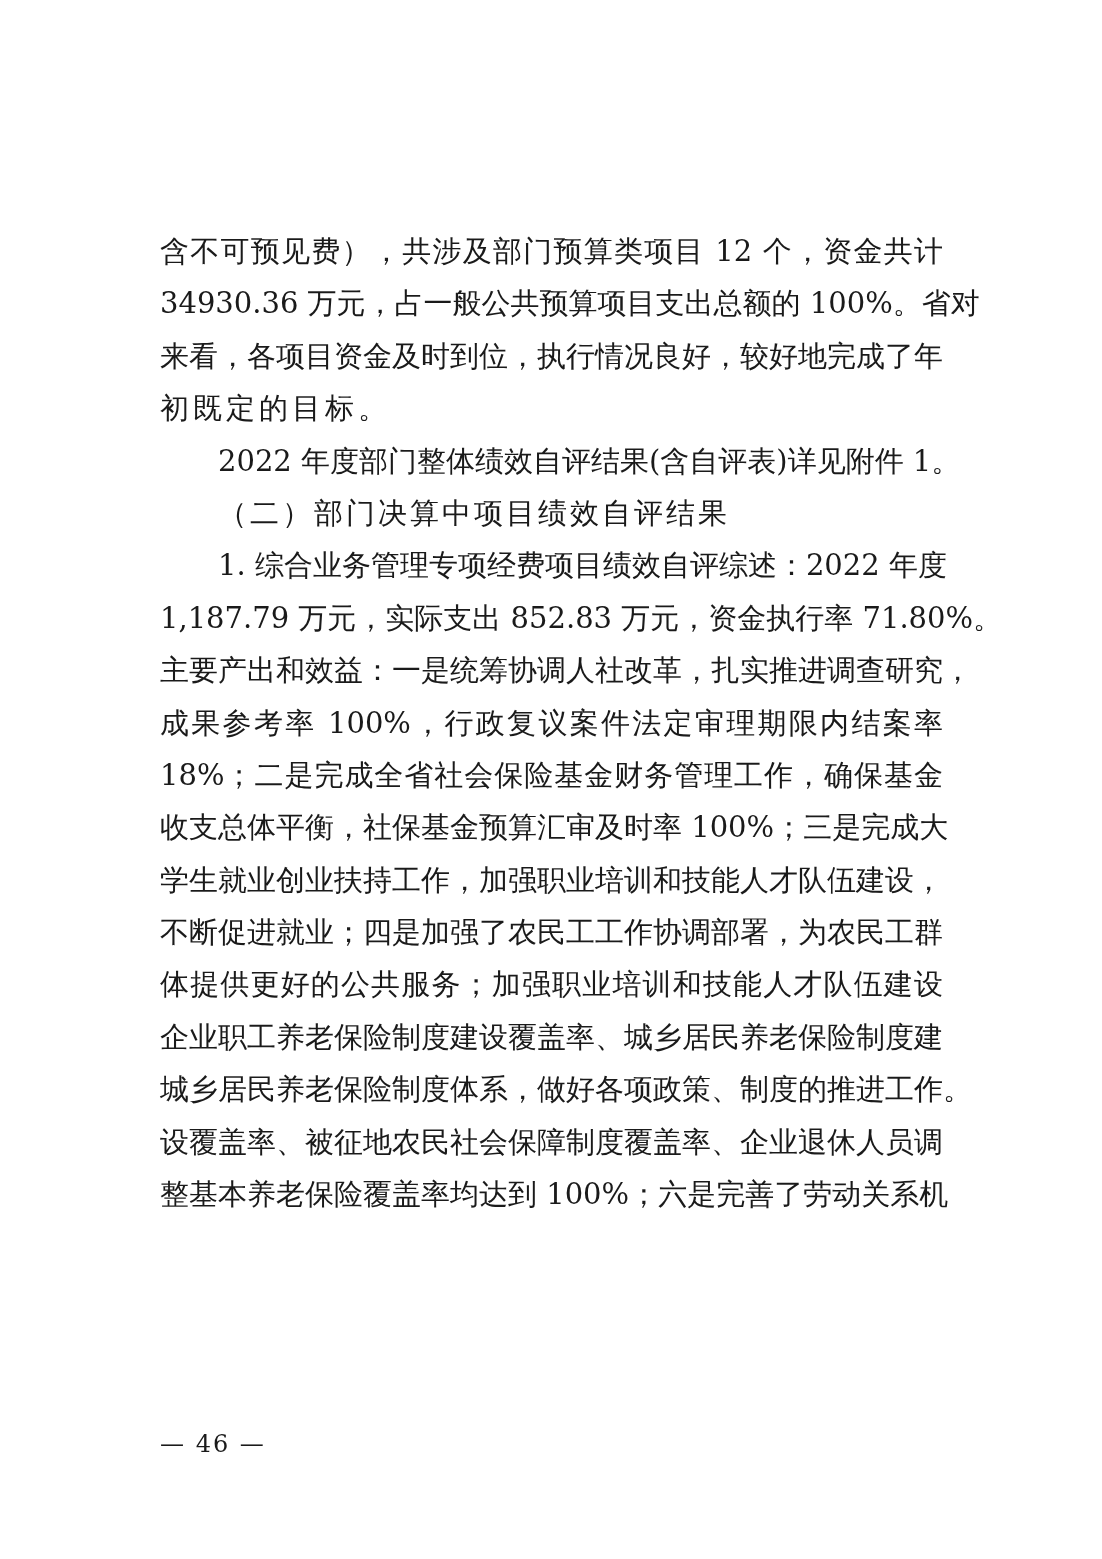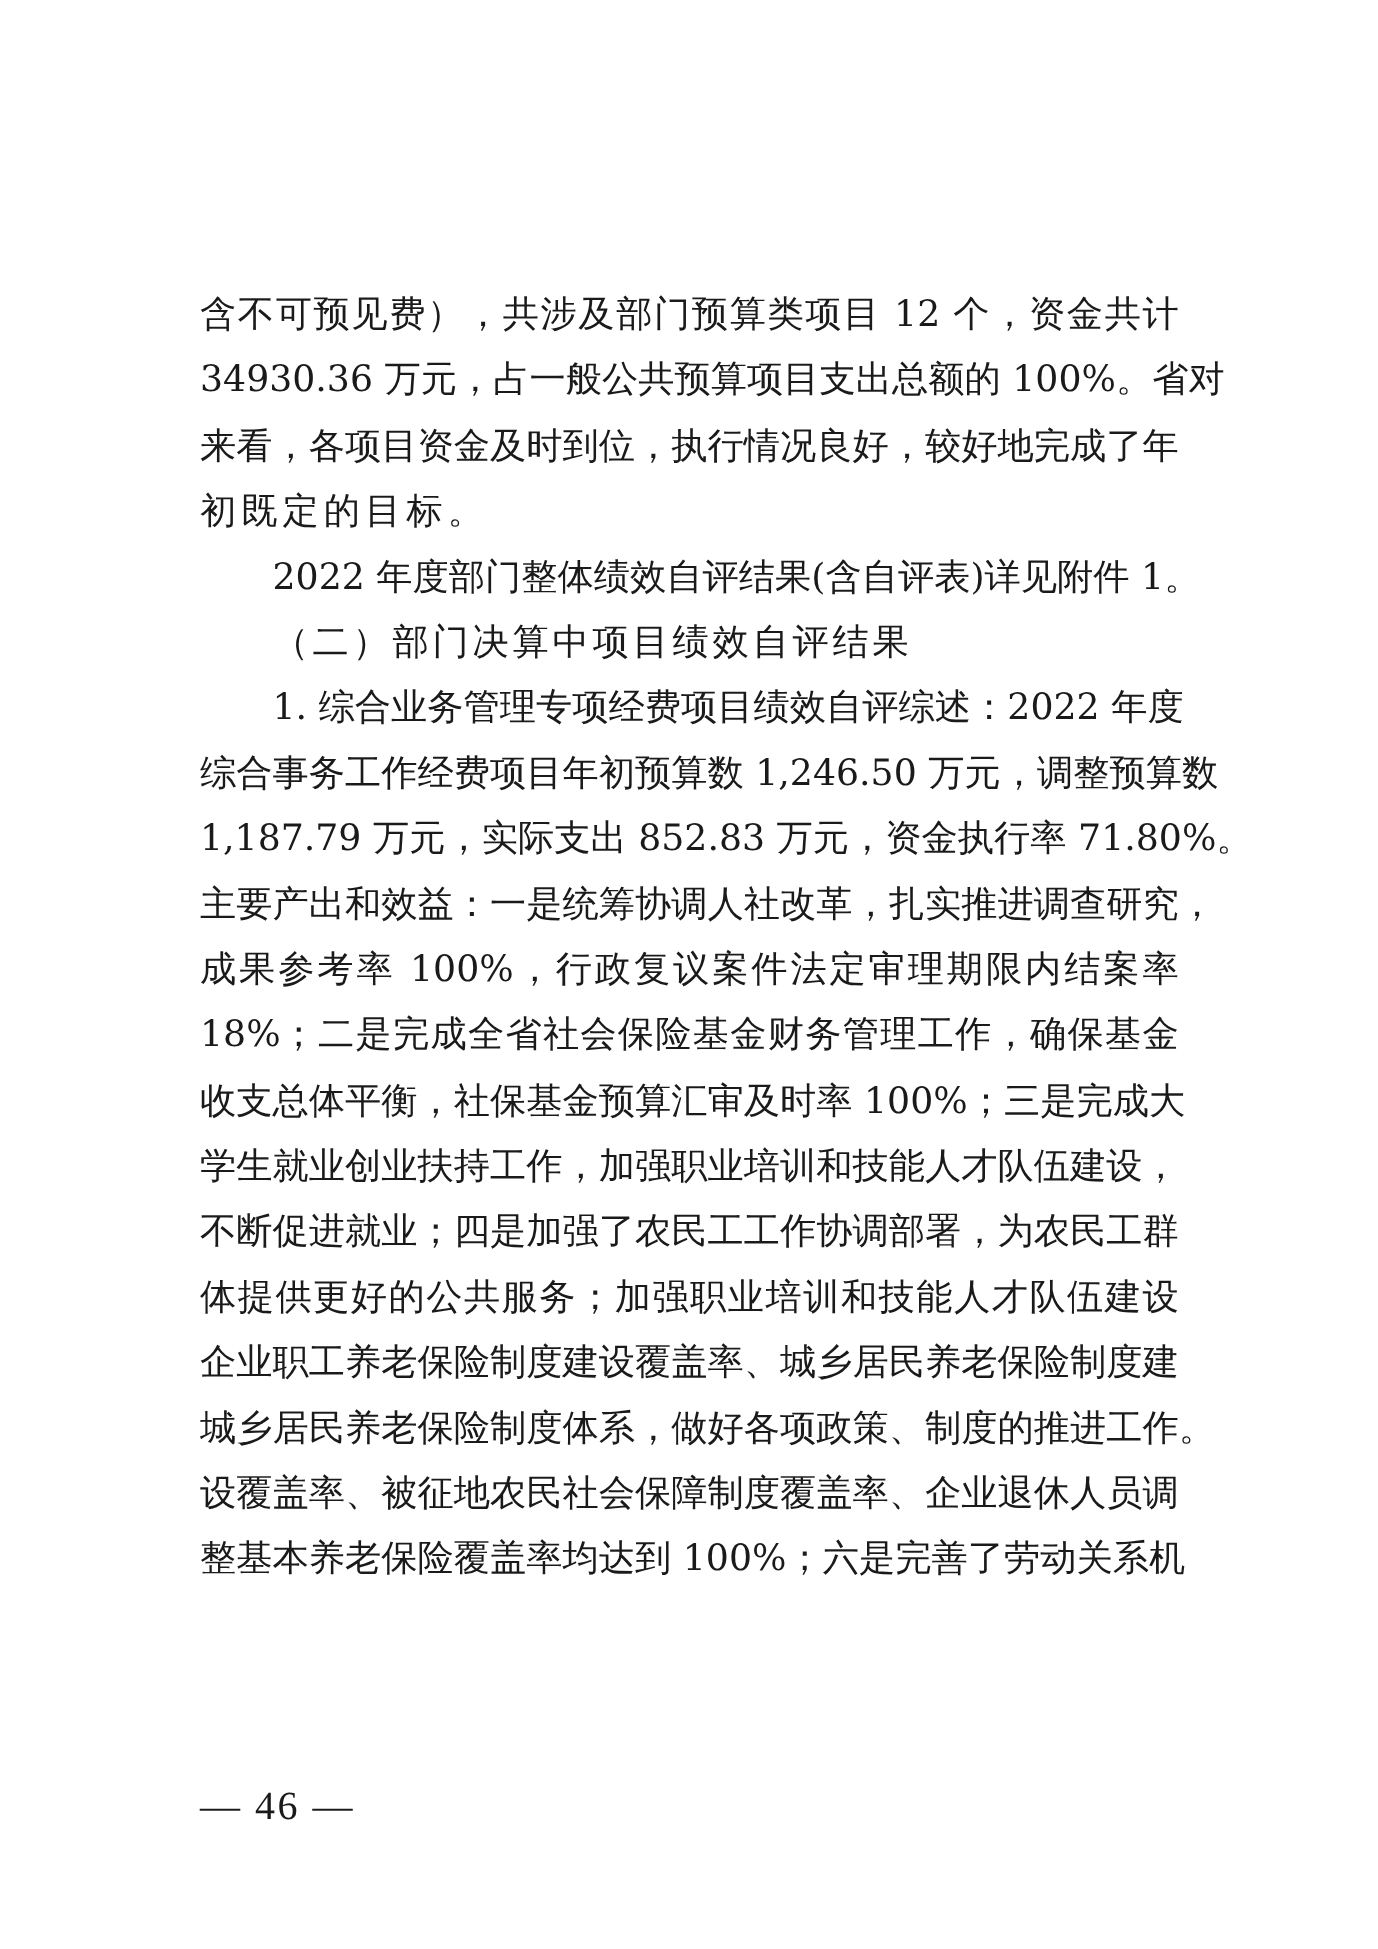--- a/index.html
+++ b/index.html
@@ -50,25 +50,24 @@
   .line.heading {
     padding-left: 58px;
     text-align: right;
     text-align-last: left;
     letter-spacing: 3px;
   }
   .page-number {
     position: absolute;
     left: 160px;
     top: 1408px;
-    font-size: 32px;
+    font-size: 24px;
     line-height: 36px;
     letter-spacing: 2px;
     white-space: nowrap;
-    font-family: Liberation Serif, serif;
   }
 </style>
 </head>
 <body>
 
 <div class="page">
   <div class="text-block">
 
     <div>
       <div class="line">含不可预见费），共涉及部门预算类项目 12 个，资金共计</div>
@@ -80,21 +79,20 @@
     <div>
       <div class="line indent">2022 年度部门整体绩效自评结果(含自评表)详见附件 1。</div>
     </div>
 
     <div>
       <div class="line heading">（二）部门决算中项目绩效自评结果</div>
     </div>
 
     <div>
       <div class="line indent">1. 综合业务管理专项经费项目绩效自评综述：2022 年度</div>
-      <div class="line">综合事务工作经费项目年初预算数 1,246.50 万元，调整预算数</div>
       <div class="line">1,187.79 万元，实际支出 852.83 万元，资金执行率 71.80%。</div>
       <div class="line">主要产出和效益：一是统筹协调人社改革，扎实推进调查研究，</div>
       <div class="line">成果参考率 100%，行政复议案件法定审理期限内结案率</div>
       <div class="line">18%；二是完成全省社会保险基金财务管理工作，确保基金</div>
       <div class="line">收支总体平衡，社保基金预算汇审及时率 100%；三是完成大</div>
       <div class="line">学生就业创业扶持工作，加强职业培训和技能人才队伍建设，</div>
       <div class="line">不断促进就业；四是加强了农民工工作协调部署，为农民工群</div>
       <div class="line">体提供更好的公共服务；加强职业培训和技能人才队伍建设</div>
       <div class="line">企业职工养老保险制度建设覆盖率、城乡居民养老保险制度建</div>
       <div class="line">城乡居民养老保险制度体系，做好各项政策、制度的推进工作。</div>

